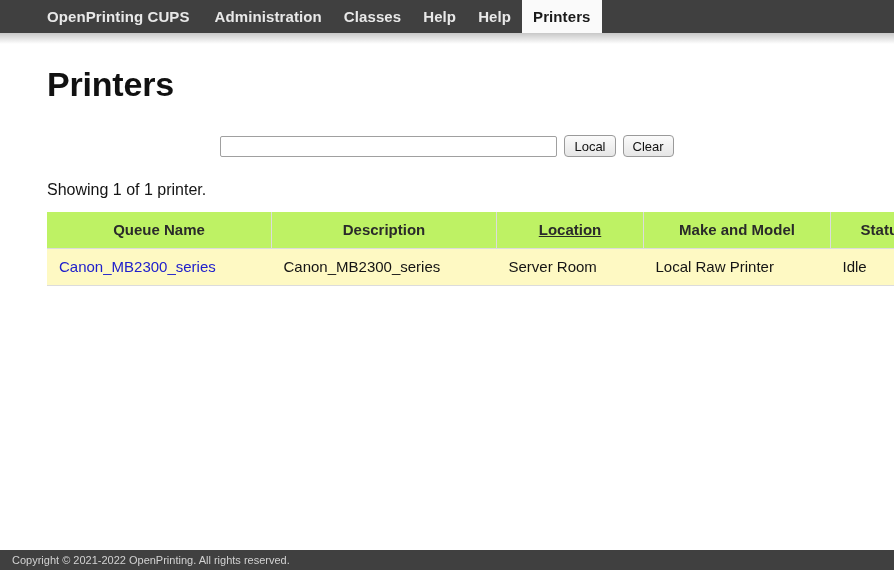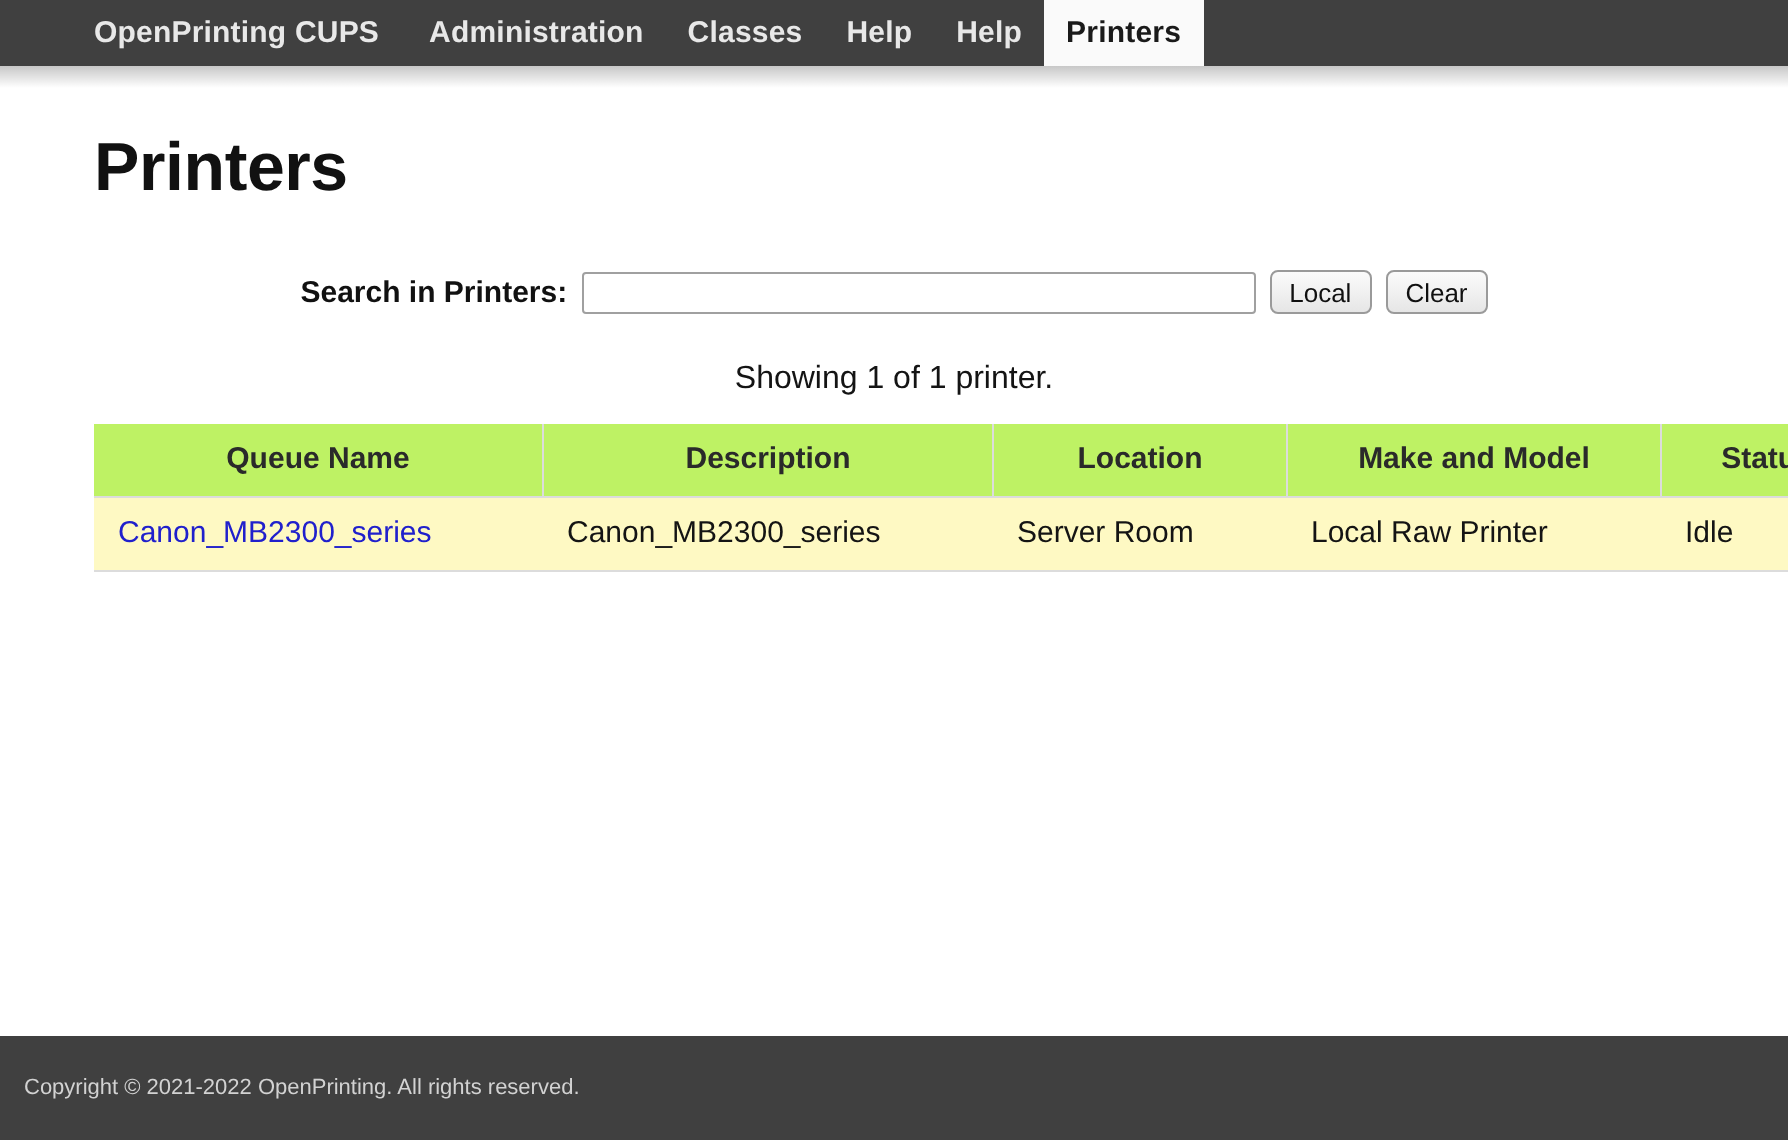--- a/index.html
+++ b/index.html
@@ -104,21 +104,20 @@
     color: #101010;
     background: linear-gradient(to bottom, #fbfbfb, #e6e6e6);
     border: 1px solid #9a9a9a;
     border-radius: 4px;
     cursor: pointer;
     line-height: 1;
   }
 
   
   #showing {
-    text-align: center;
     margin-top: 24px;
     font-size: 16px;
     color: #141414;
   }
 
   
   #printers-table {
     margin: 13px auto 0 auto;
     border-collapse: collapse;
     width: 765px;
@@ -141,31 +140,31 @@
     padding: 9px 12px 10px 12px;
     background: #fef9c3;
     border-bottom: 1px solid #dcdcdc;
   }
   #printers-table tbody td a {
     color: #2020cc;
     text-decoration: none;
   }
   .col-queue { width: 200px; }
   .col-desc  { width: 200px; }
-  .col-loc   { width: 122px; }
+  .col-loc   { width: 122px; text-decoration: underline; }
   .col-make  { width: 162px; }
   .col-status{ width: 81px; }
 
   
   #footer {
     position: absolute;
     left: 0;
     bottom: 0;
     width: 894px;
-    height: 52px;
+    height: 20px;
     background: #404040;
     color: #d2d2d2;
     font-size: 11px;
     display: flex;
     align-items: center;
     padding-left: 12px;
     box-sizing: border-box;
   }
 </style>
 </head>
@@ -179,21 +178,20 @@
   <a class="nav-item">Help</a>
   <a class="nav-item active">Printers</a>
   <div class="navshadow"></div>
 </div>
 
 <div id="content">
 
   <h1 id="page-title">Printers</h1>
 
   <div id="search-row">
-    <span id="search-label">Search in Printers:</span>
     <input id="search-input" type="text" placeholder="" style="">
     <button class="btn">Local</button>
     <button class="btn">Clear</button>
   </div>
 
   <div id="showing">Showing 1 of 1 printer.</div>
 
   <table id="printers-table">
     <thead>
       <tr>

